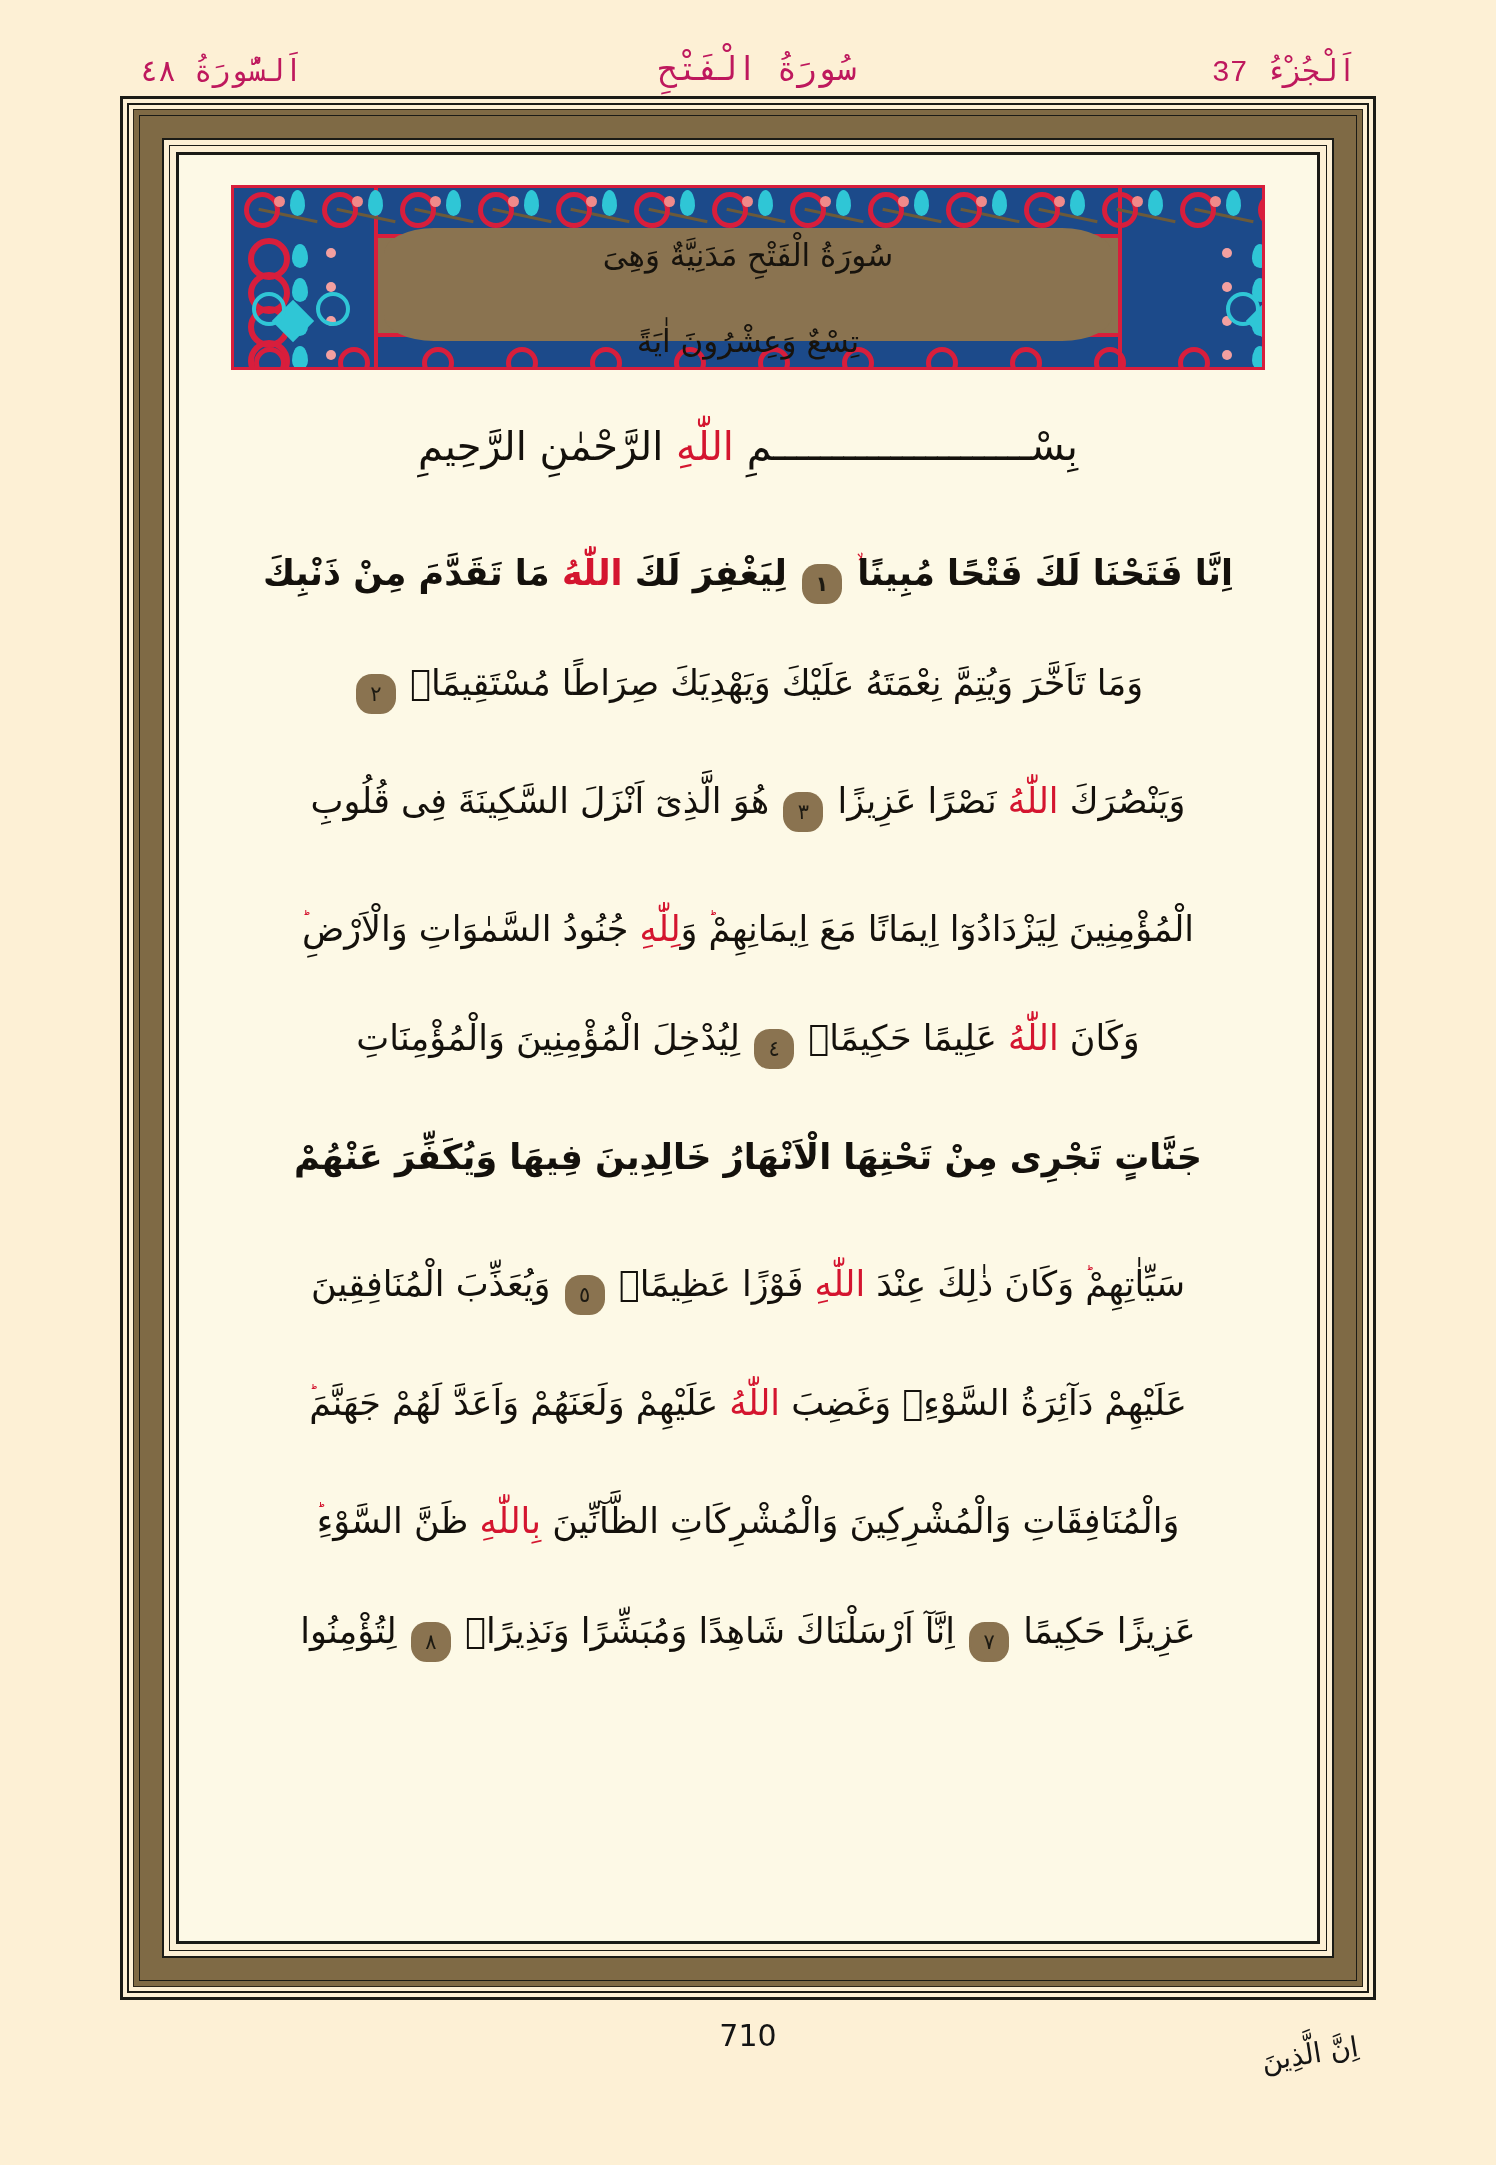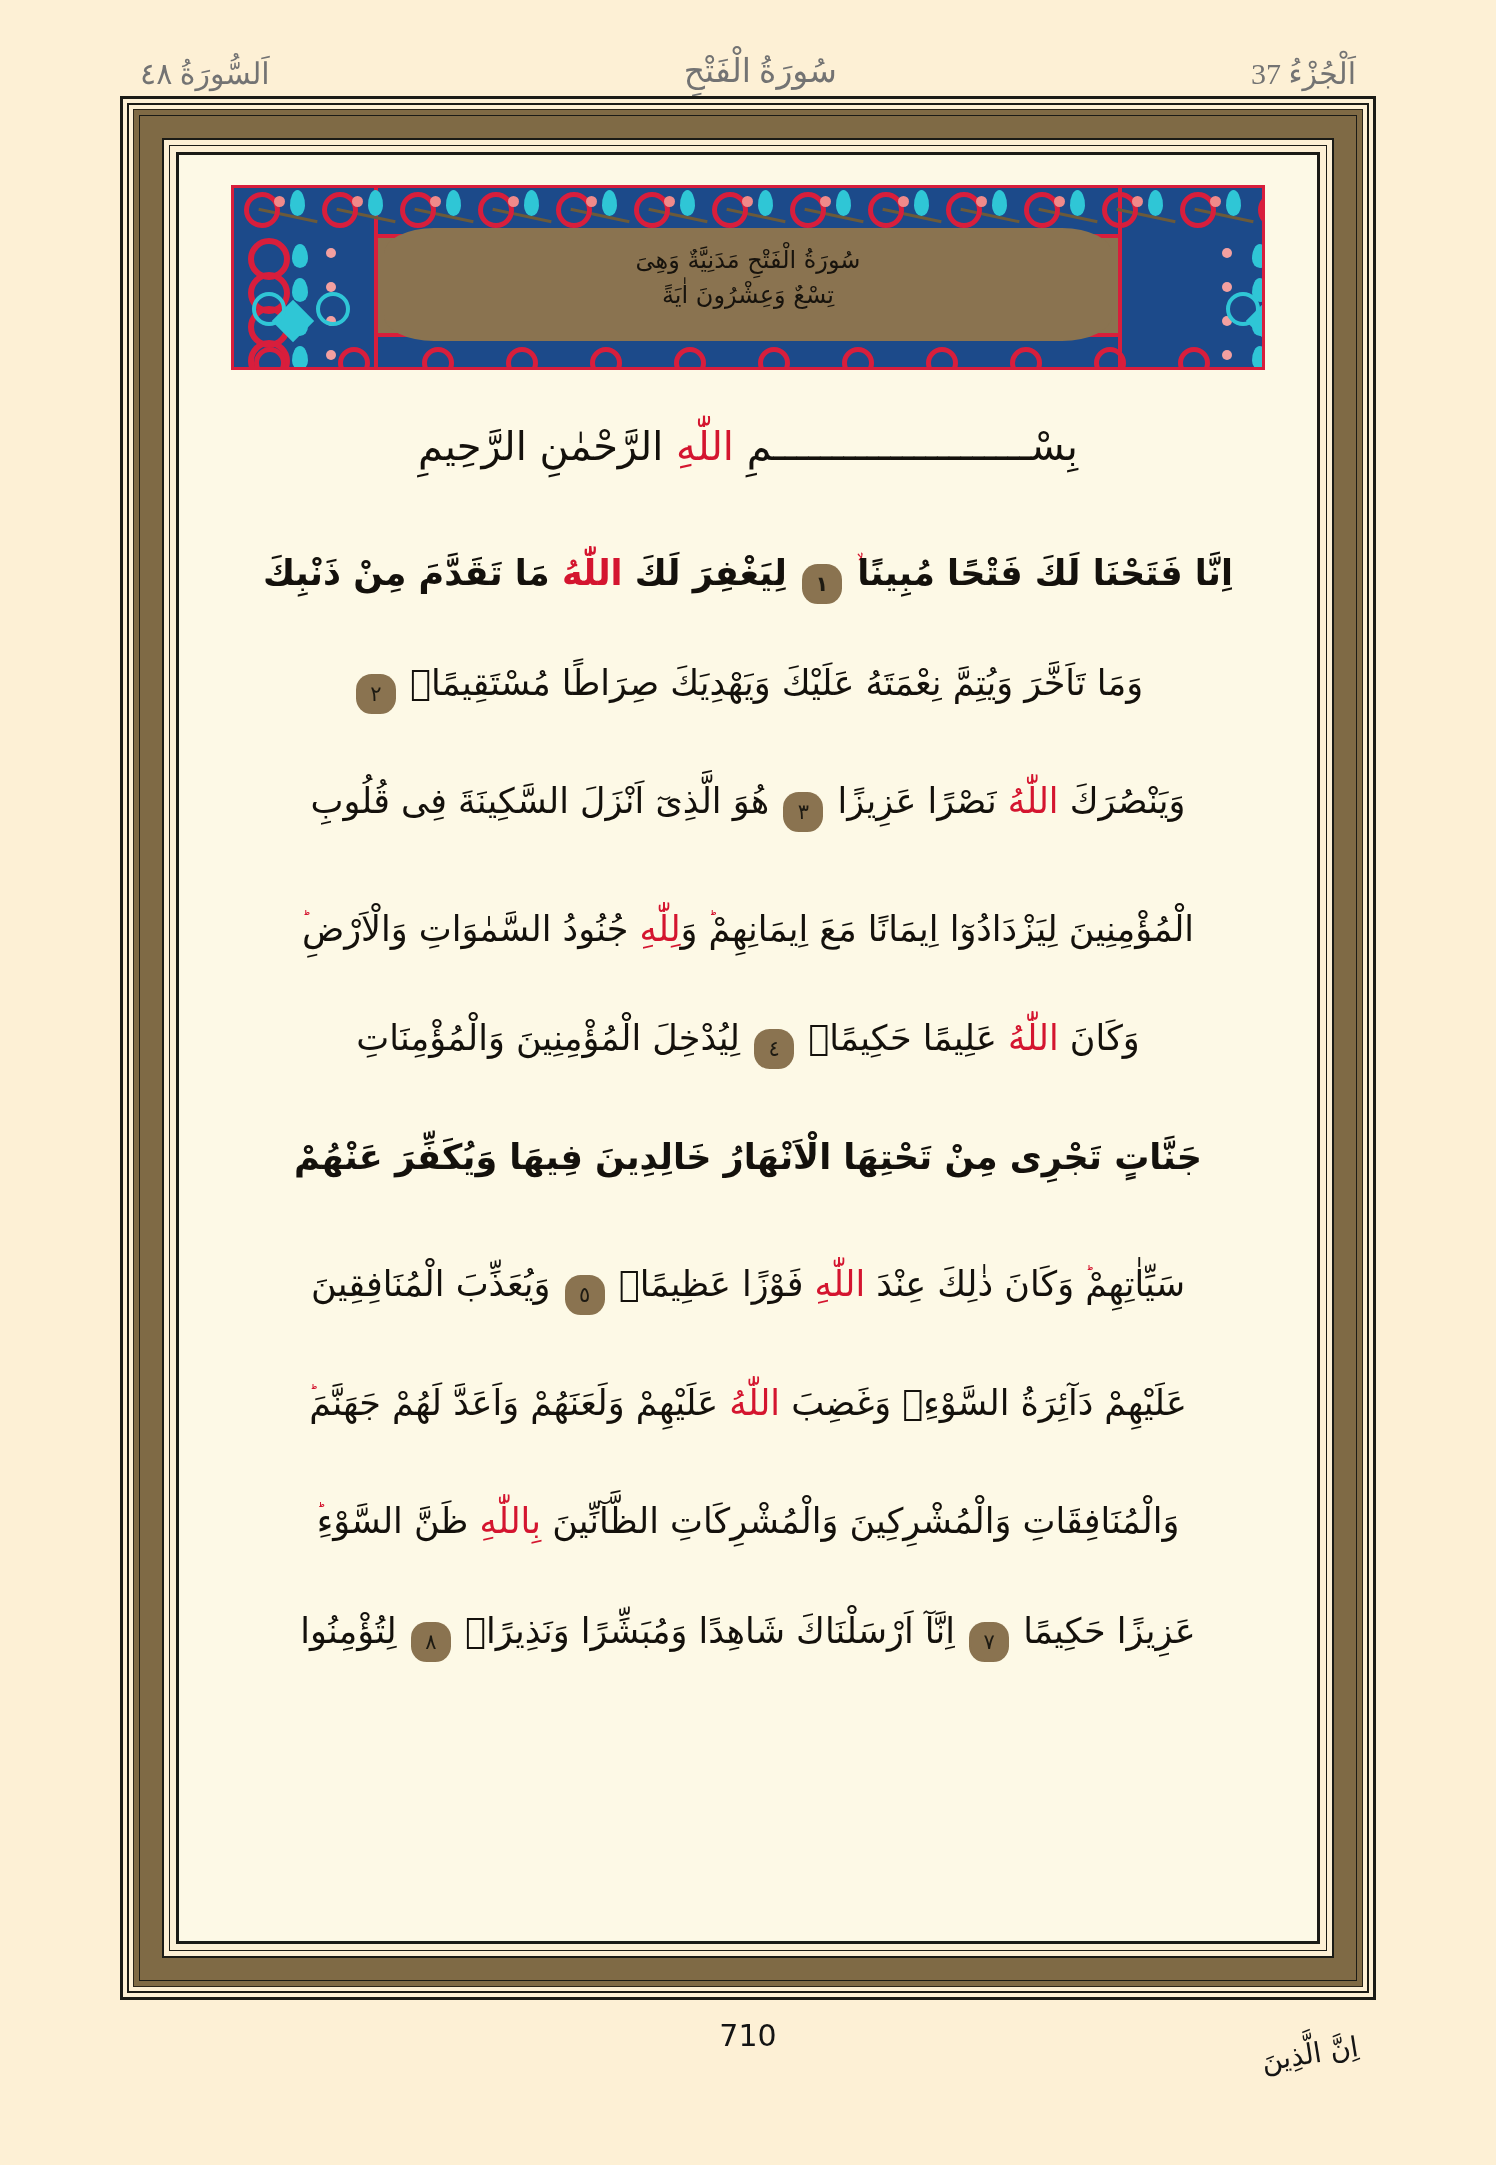--- a/index.html
+++ b/index.html
@@ -12,22 +12,22 @@
   }
   .page{position:absolute;inset:0;background:#fdf0d5;}
 
   
   .runhead{
     position:absolute;left:140px;right:140px;top:34px;height:58px;
     display:flex;align-items:flex-end;justify-content:space-between;
     direction:rtl;
   }
   .runhead span{
-    font-size:30px;color:#737373;white-space:nowrap;
-    font-family:Liberation Serif, serif;
+    font-size:30px;color:#be185d;white-space:nowrap;
+    font-family:Liberation Mono, monospace;
     line-height:1.25;
   }
   .runhead .center{font-size:33px;}
 
   
   .frame-outer{
     position:absolute;left:120px;top:96px;width:1256px;height:1904px;
     background:#fdf0d5;
     border:3px solid #1b1b16;
     box-sizing:border-box;
@@ -81,21 +81,21 @@
     position:absolute;left:150px;right:150px;top:40px;bottom:26px;
     background:#8a7350;
     border-radius:50px/26px;
     z-index:4;
   }
   .sura-lines{
     position:absolute;inset:0;z-index:6;
     display:flex;flex-direction:column;align-items:center;justify-content:center;
     direction:rtl;color:#17130d;
   }
-  .sura-lines div{font-size:24px;line-height:1.42;white-space:nowrap;}
+  .sura-lines div{font-size:31px;line-height:1.42;white-space:nowrap;margin-top:41px;}
 
   
   .leaf{position:absolute;border-radius:50% 50% 50% 50%/60% 60% 40% 40%;}
   .curl{position:absolute;border:5px solid #e0203f;border-radius:50%;}
   .curl-c{position:absolute;border:4px solid #2fc6d6;border-radius:50%;}
   .dot{position:absolute;border-radius:50%;}
   .stem{position:absolute;background:#6b5a3a;}
   .diamond{position:absolute;background:#2fc6d6;transform:rotate(45deg);}
 
   

